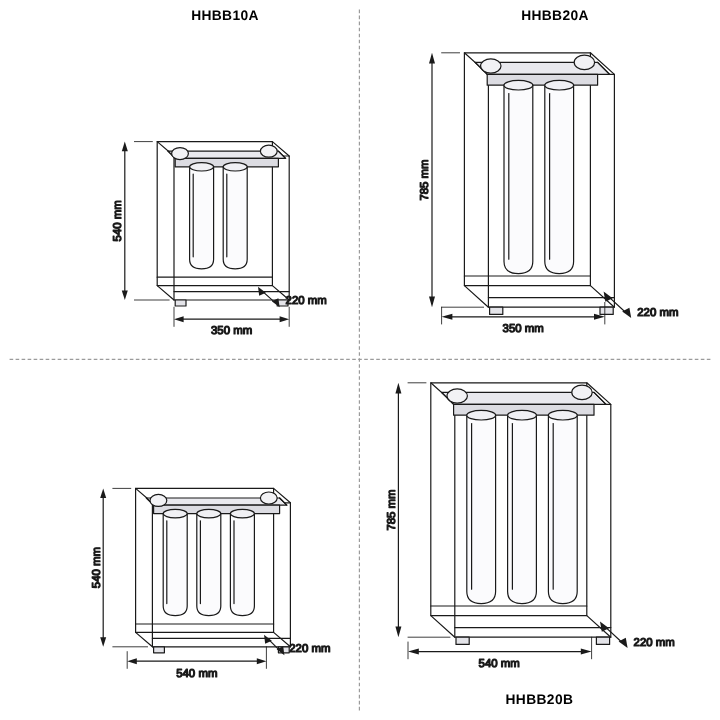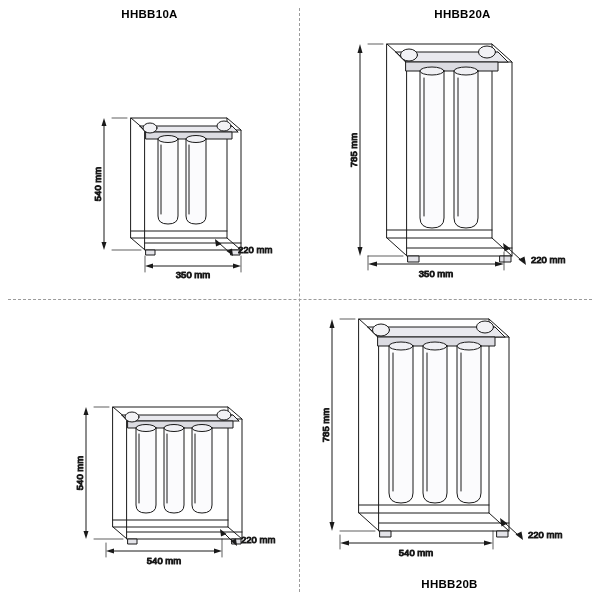--- a/index.html
+++ b/index.html
@@ -62,21 +62,21 @@
 </style>
 </head>
 <body>
 
 <div id="sheet">
 
   <div class="divider-v"></div>
   <div class="divider-h"></div>
 
   <div class="panel" style="left:0px; top:0px; width:299px; height:299px;">
-    <div class="panel-title" style="top:8px;">HHBB10A</div>
+    <div class="panel-title" style="top:8px;margin-left:38px;">HHBB10A</div>
 
     <svg class="fig" width="299" height="299" viewBox="0 0 299 299">
       <g fill="none" stroke="#1a1a1a" stroke-width="1" stroke-linejoin="round" stroke-linecap="round">
 
         <rect x="131" y="118" width="96" height="120"></rect>
 
         <rect x="145" y="130" width="96" height="120"></rect>
 
         <line x1="131" y1="118" x2="145" y2="130"></line>
         <line x1="227" y1="118" x2="241" y2="130"></line>

